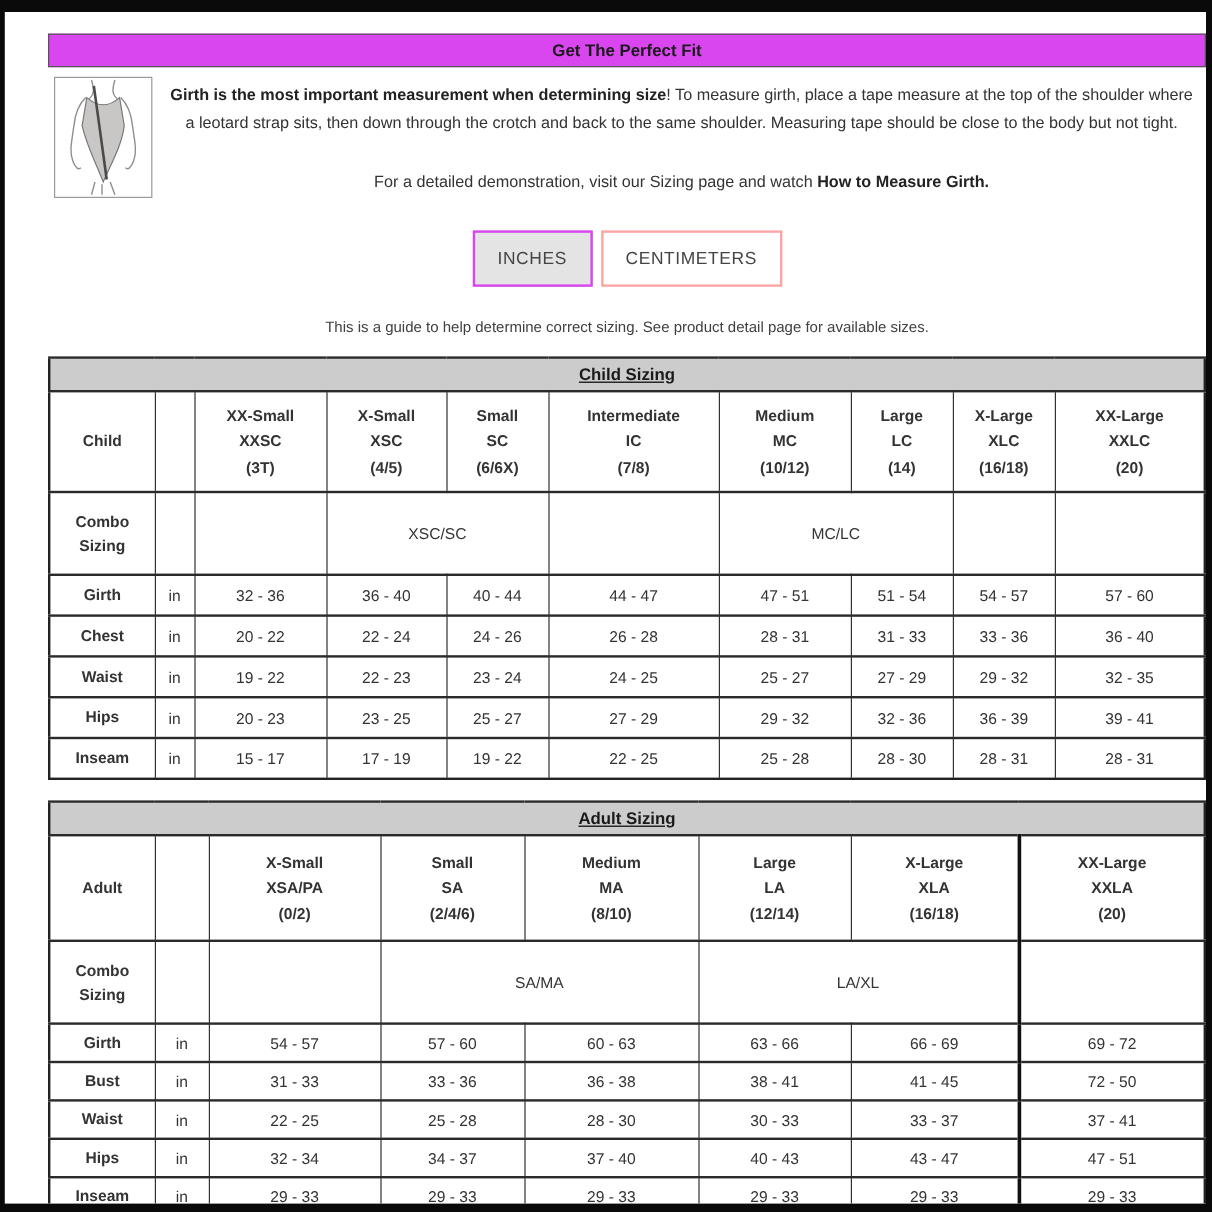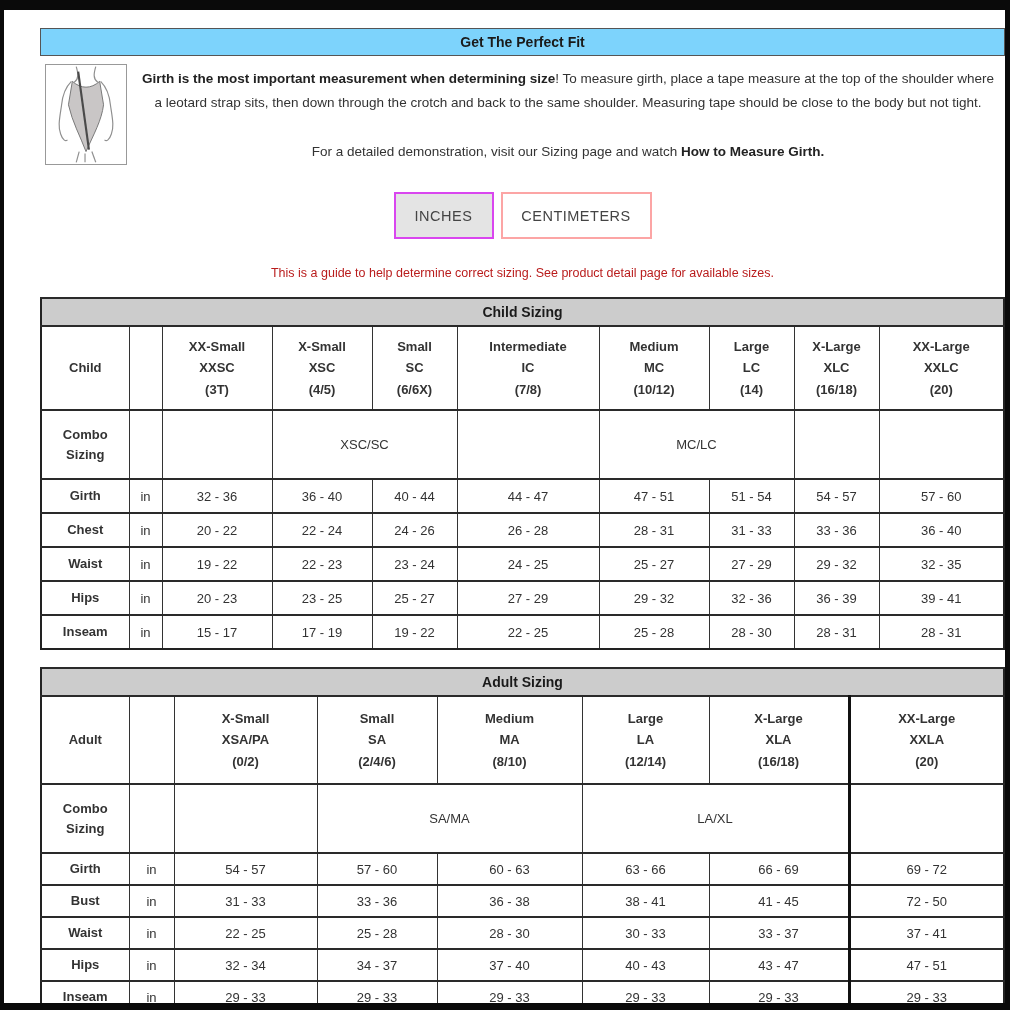--- a/index.html
+++ b/index.html
@@ -2,21 +2,21 @@
 <html><head>
 <meta charset="utf-8">
 <style>
   * { margin:0; padding:0; box-sizing:border-box; }
   html,body { width:1010px; height:1010px; font-family:"Liberation Sans", sans-serif; }
   .frame { position:relative; width:1010px; height:1010px; background:#0a0a0a; }
   .content { position:absolute; left:4px; top:10px; width:1001px; height:993px; background:#ffffff; overflow:hidden; }
   .main { margin-left:36px; width:965px; }
 
   .title-bar {
-    margin-top:18px; height:28px; background:#7dd3fc; border:1px solid #555;
+    margin-top:18px; height:28px; background:#d946ef; border:1px solid #555;
     display:flex; align-items:center; justify-content:center;
     font-size:14px; font-weight:bold; color:#1a1a1a;
   }
 
   .intro-row { display:flex; margin-top:8px; }
   .figure-box {
     flex:none; width:82px; height:101px; margin-left:5px;
     border:1px solid #999; background:#fff;
   }
   .intro-col { flex:1; padding:0 6px 0 10px; }
@@ -25,32 +25,32 @@
   .intro-p b, .demo-p b { color:#222; }
 
   .unit-buttons { display:flex; justify-content:center; gap:7px; margin-top:27px; }
   .btn {
     height:47px; font-family:"Liberation Sans", sans-serif; font-size:14.5px;
     color:#444; letter-spacing:0.5px; cursor:pointer;
   }
   .btn-inches { width:100px; background:#e4e4e4; border:2px solid #d946ef; }
   .btn-cm { width:151px; background:#ffffff; border:2px solid #fca5a5; }
 
-  .guide-note { text-align:center; font-size:12.5px; color:#b91c1c; margin-top:27px; }
+  .guide-note { text-align:center; font-size:12.5px; color:#404040; margin-top:27px; }
 
   table.sizing {
     width:100%; border-collapse:collapse; table-layout:fixed;
     border:2px solid #222; margin-top:17px;
   }
   .sizing th, .sizing td {
     border:1px solid #333; text-align:center; vertical-align:middle;
     font-size:13px; color:#333; padding:0; overflow:hidden;
   }
   .sizing tr { border-top:2px solid #2a2a2a; }
-  .sizing .bar-row { height:28px; }
+  .sizing .bar-row { height:28px;text-decoration:underline; }
   .sizing .bar {
     background:#cccccc; font-size:14px; font-weight:bold; color:#1a1a1a;
   }
   .h-head { height:84px; }
   .h-head-a { height:88px; }
   .h-combo { height:69px; }
   .h-data { height:34px; }
   .adult .h-data { height:32px; }
   .size-head { font-weight:bold; white-space:pre-line; line-height:1.65; color:#222; }
   .row-label { font-weight:bold; color:#222; white-space:pre-line; line-height:1.5; }

